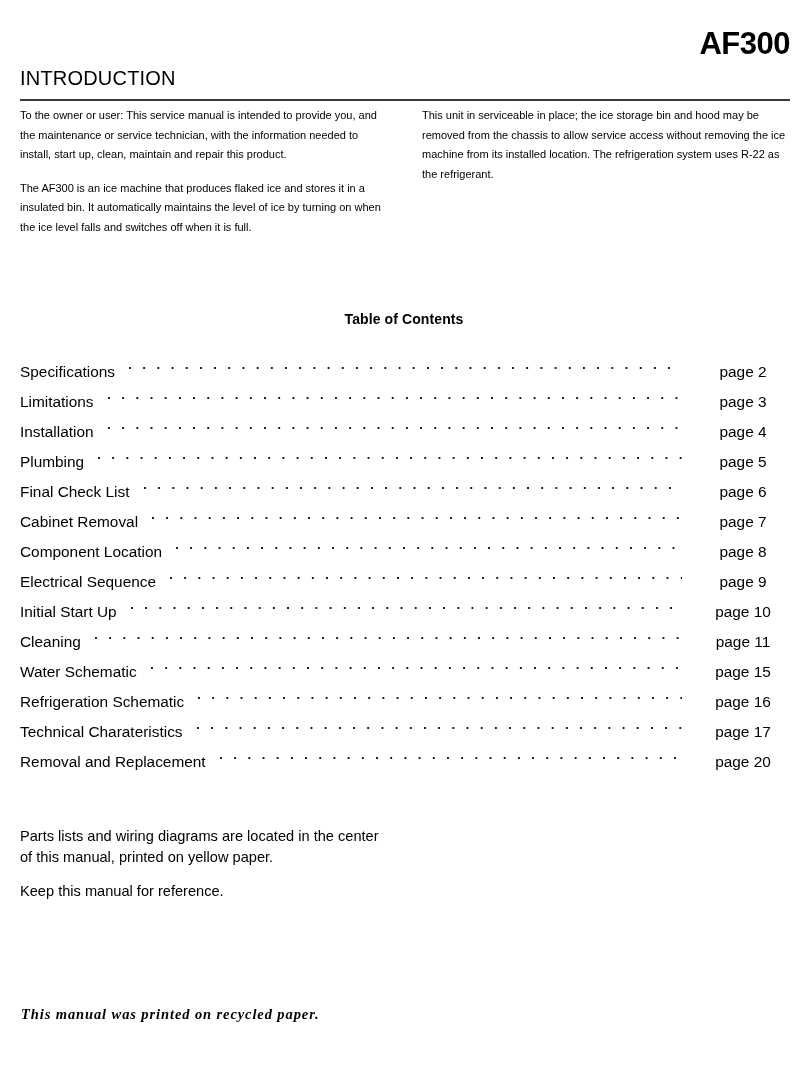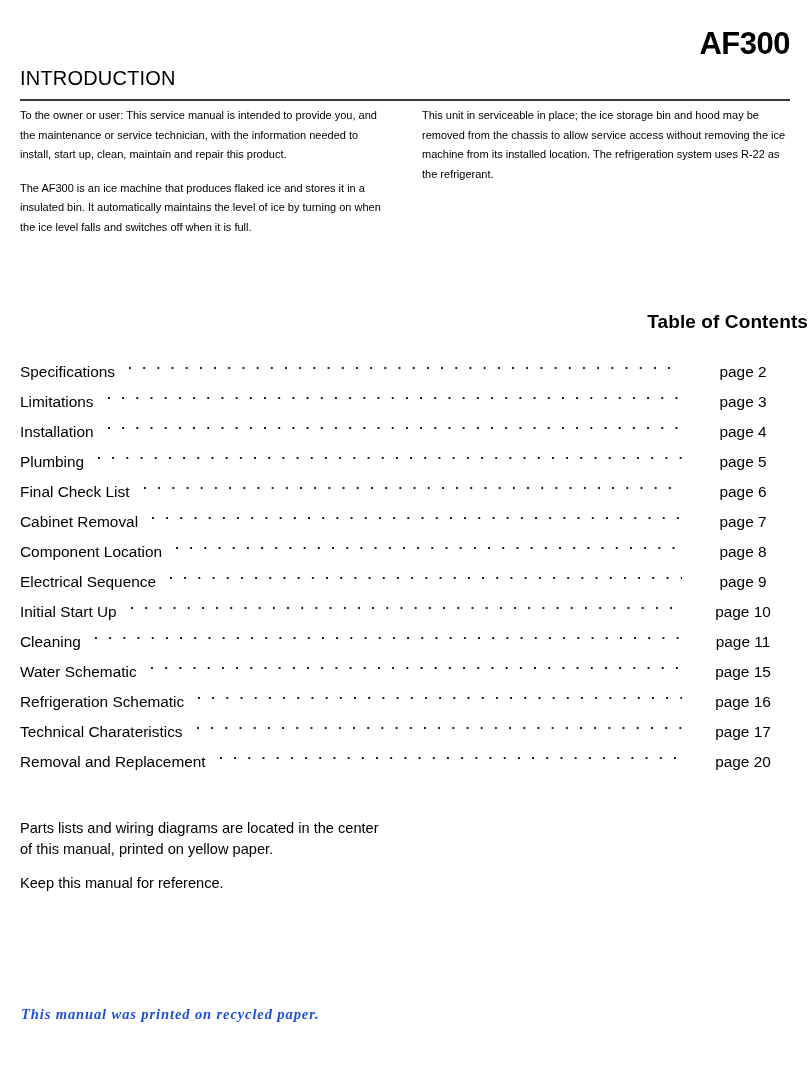--- a/index.html
+++ b/index.html
@@ -72,22 +72,22 @@
     line-height: 19.5px;
   }
   .col p:last-child { margin-bottom: 0; }
 
   
   .toc-heading {
     position: absolute;
     top: 311px;
     left: 0;
     width: 808px;
-    text-align: right;
-    font-size: 19px;
+    text-align: center;
+    font-size: 14px;
     font-weight: bold;
     letter-spacing: 0.1px;
   }
 
   .toc {
     position: absolute;
     top: 347px;
     left: 20px;
     width: 770px;
   }
@@ -135,37 +135,37 @@
   }
 
   
   .notes {
     position: absolute;
     top: 818px;
     left: 20px;
     width: 368px;
   }
   .notes p {
-    margin: 0 0 14px 0;
+    margin: 8px 0 14px 0;
     font-size: 14.6px;
     line-height: 20.5px;
   }
   .notes p:last-child { margin-bottom: 0; }
 
   
   .recycle-note {
     position: absolute;
     top: 1006px;
     left: 21px;
     font-family: "Liberation Serif", serif;
     font-style: italic;
     font-weight: bold;
     font-size: 14.5px;
     letter-spacing: 0.9px;
-    color: #1d4ed8;
+    color: #000000;
   }
 </style>
 </head>
 <body>
 
 <div class="page">
 
   <div class="model-title">AF300</div>
 
   <div class="section-heading">INTRODUCTION</div>

